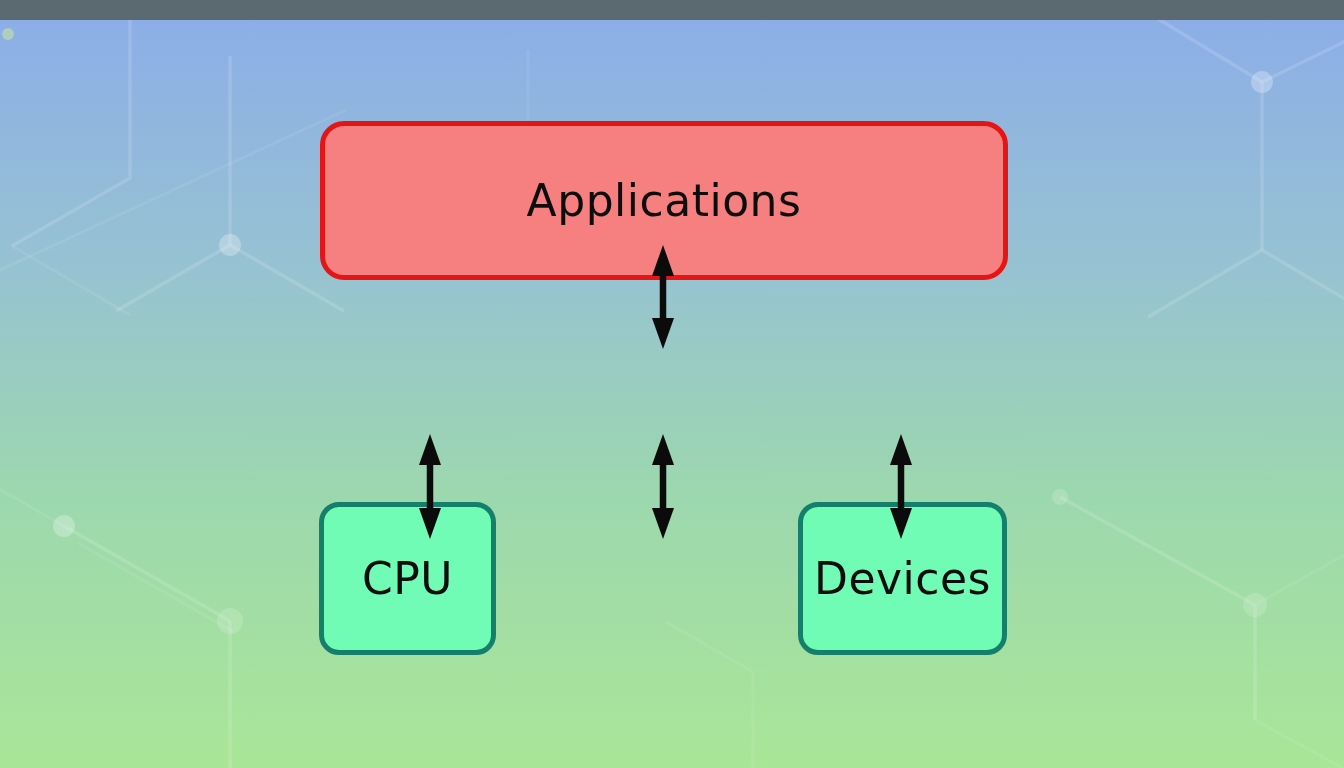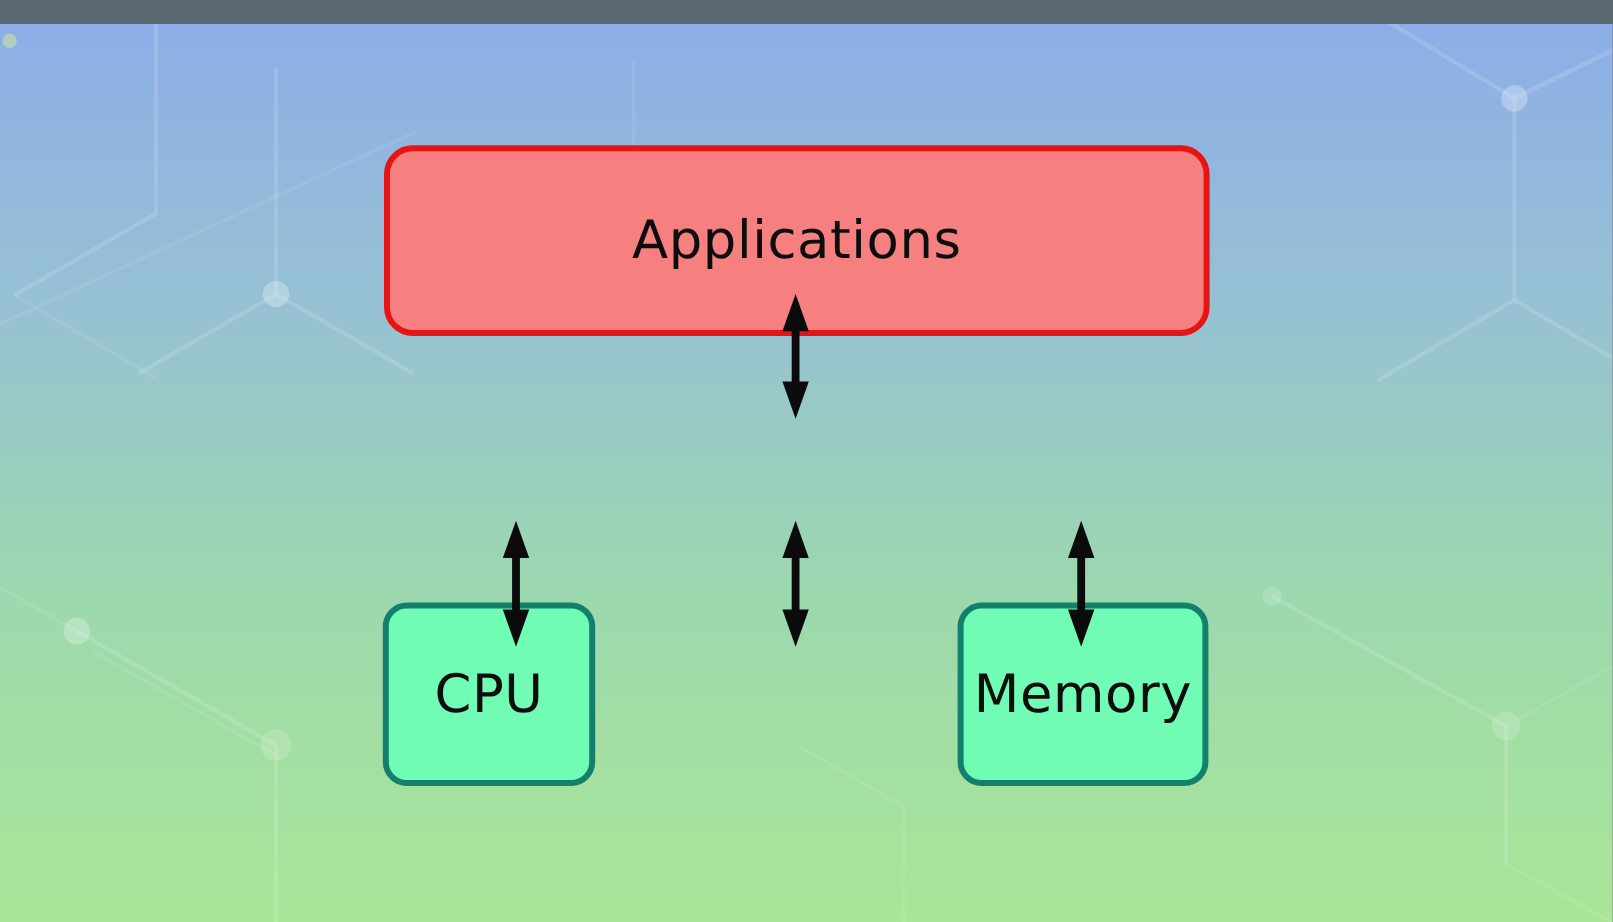--- a/index.html
+++ b/index.html
@@ -147,21 +147,21 @@
     <span>Applications</span>
   </div>
 
 
   <div class="node node-device node-cpu">
     <span>CPU</span>
   </div>
 
 
   <div class="node node-device node-devices">
-    <span>Memory</span>
+    <span>Devices</span>
   </div>
 
   <svg class="arrows" width="1344" height="768" viewBox="0 0 1344 768">
     <g>
       <line class="arrow-shaft" x1="663" y1="250" x2="663" y2="304"></line>
       <polygon class="arrow-head" points="663,225 652,256 674,256"></polygon>
       <polygon class="arrow-head" points="663,329 652,298 674,298"></polygon>
     </g>
     <g>
       <line class="arrow-shaft" x1="430" y1="440" x2="430" y2="494"></line>

